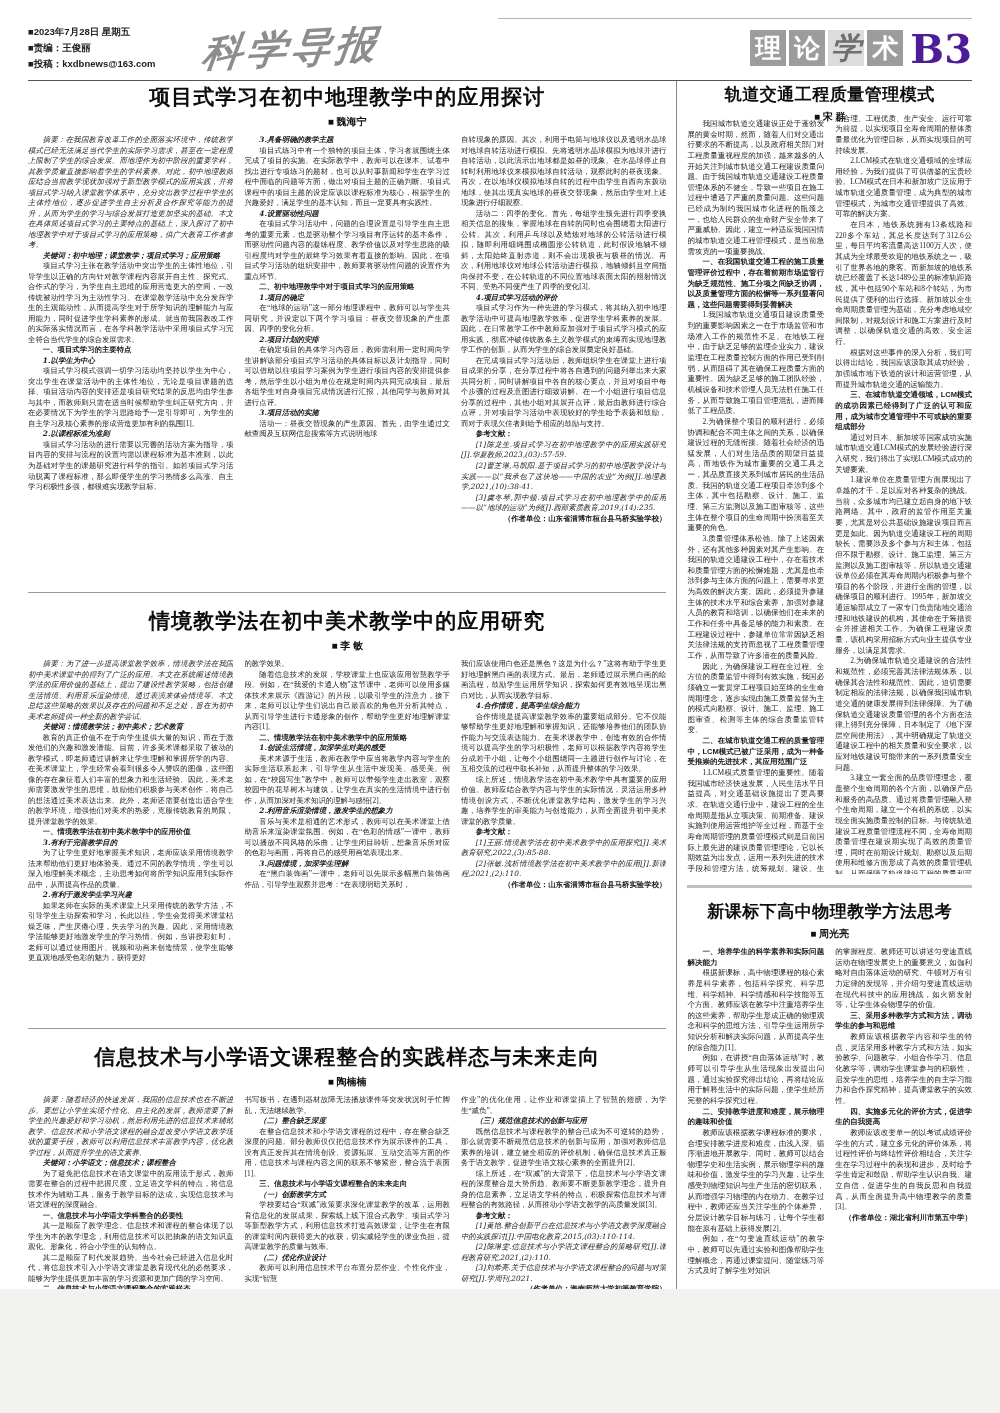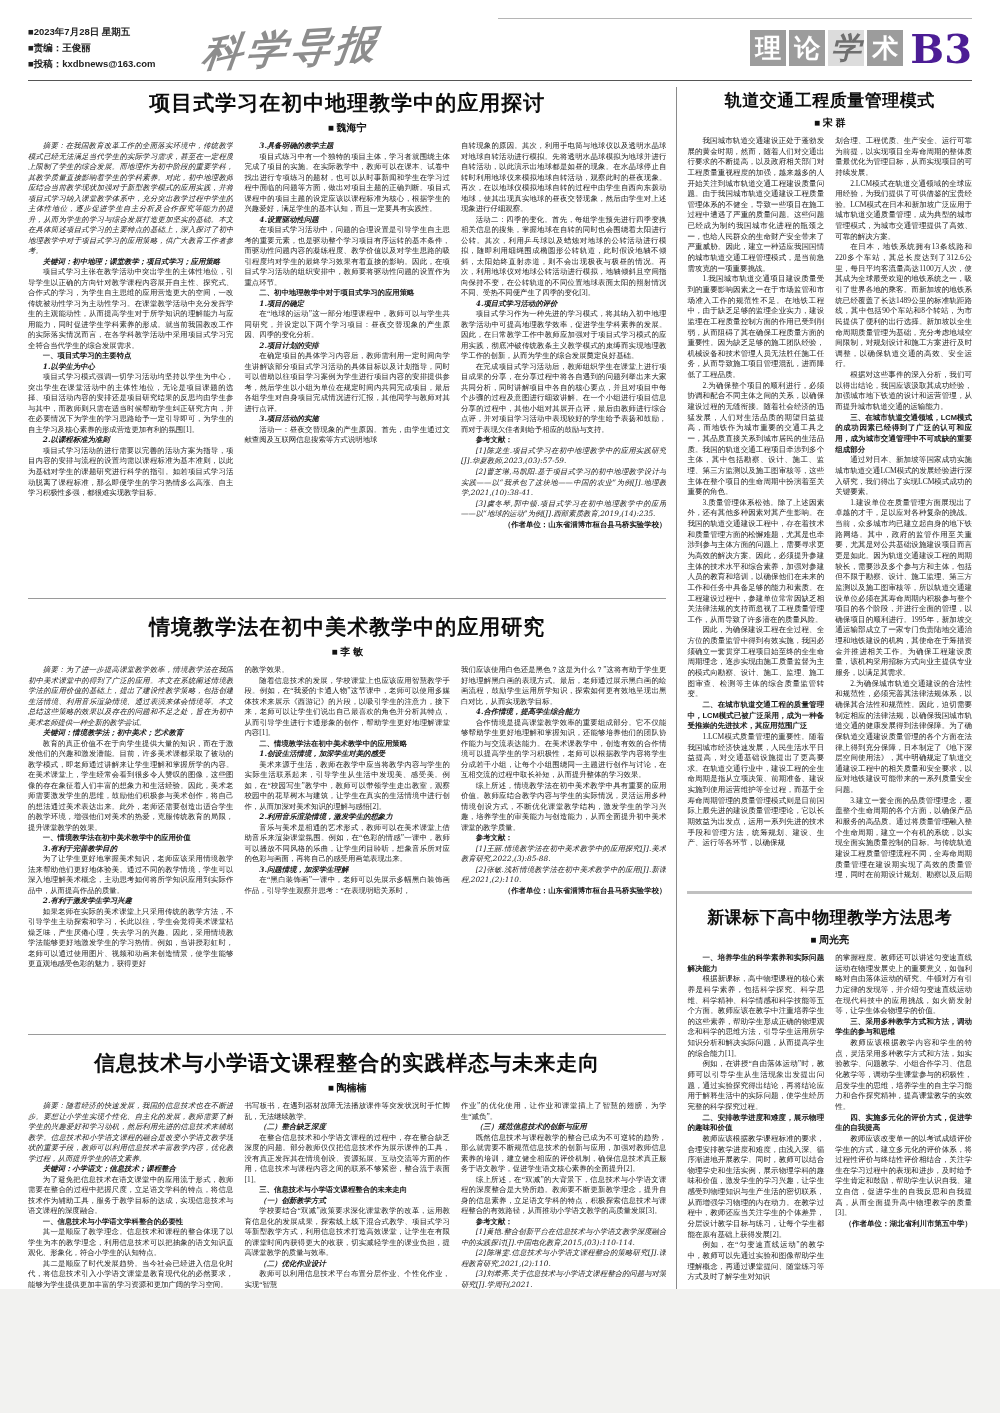--- a/index.html
+++ b/index.html
@@ -12,21 +12,21 @@
   .meta{font-family:"Liberation Sans",sans-serif;font-size:9.5px;font-weight:700;line-height:1.65;color:#222;}
   .brand{font-family:"DejaVu Serif",serif;font-style:italic;font-weight:700;font-size:40px;
          color:#8d8d8d;margin-left:48px;transform:skewX(-10deg) rotate(-3deg);letter-spacing:4px;}
   .section-logo{margin-left:auto;display:flex;align-items:center;gap:3px;}
   .section-logo .ch{width:36px;height:36px;background:#9c9c9c;color:#fff;font-family:"Liberation Sans",sans-serif;
         font-weight:700;font-size:26px;display:flex;align-items:center;justify-content:center;}
   .section-logo .ch-script{background:#dcdcdc;color:#6f6f6f;font-family:"DejaVu Serif",serif;
         font-style:italic;font-size:30px;}
   .pageno{font-family:"DejaVu Serif",serif;font-weight:700;font-size:40px;color:#4c1d95;margin-left:4px;}
   
-  .content{display:flex;margin-top:6px;}
+  .content{display:flex;}
   .left-region{width:646px;padding-right:10px;}
   .right-region{width:288px;border-left:1px solid #8a8a8a;padding-left:10px;}
   article{overflow:hidden;}
   .left-region article + article{border-top:1px solid #9a9a9a;margin-top:9px;padding-top:12px;}
   .thick-divider{height:3px;background:#c0c0c0;margin:11px 0 10px 0;}
   h1.headline{margin:2px 0 4px 0;text-align:center;font-family:"Liberation Sans",sans-serif;
         font-weight:700;color:#0d0d0d;}
   .hl-big{font-size:21px;letter-spacing:1px;}
   .hl-small{font-size:17px;letter-spacing:0.5px;}
   .byline{display:flex;align-items:center;justify-content:center;gap:5px;
@@ -38,21 +38,21 @@
   .cols-wide .para{font-size:7.5px;}
   .para.cont{text-indent:0;}
   .para.h1{font-weight:700;font-family:"Liberation Sans",sans-serif;}
   .para.h2{font-style:italic;font-weight:700;font-family:"DejaVu Serif",serif;}
   .para.abs,.para.kw,.para.ref{font-style:italic;font-family:"DejaVu Serif",serif;}
   .para.kw{font-weight:700;}
   .para.refh{font-weight:700;font-family:"Liberation Sans",sans-serif;}
   .para.aff{font-weight:700;text-align:right;text-indent:0;font-family:"Liberation Sans",sans-serif;}
   
   .body-a1{height:448px;}
-  .body-a2{height:744px;}
+  .body-a2{height:744px;align-items:center;}
   .body-a3{height:360px;}
   .body-a4{height:306px;}
   .body-a5{height:408px;}
 </style>
 </head>
 <body>
 
 <div class="page">
 
   <header>
@@ -206,20 +206,21 @@
     <div class="right-region">
 
       <article>
         <h1 class="headline hl-small">轨道交通工程质量管理模式</h1>
         <div class="byline">
           <span>■ 宋 群</span>
         </div>
         <div class="cols cols-wide body-a2">
             <div class="col">
               <p class="para p">我国城市轨道交通建设正处于蓬勃发展的黄金时期，然而，随着人们对交通出行要求的不断提高，以及政府相关部门对工程质量重视程度的加强，越来越多的人开始关注到城市轨道交通工程建设质量问题。由于我国城市轨道交通建设工程质量管理体系的不健全，导致一些项目在施工过程中遭遇了严重的质量问题。这些问题已经成为制约我国城市化进程的瓶颈之一，也给人民群众的生命财产安全带来了严重威胁。因此，建立一种适应我国国情的城市轨道交通工程管理模式，是当前急需攻克的一项重要挑战。</p>
+              <p class="para h1">一、在我国轨道交通工程的施工质量管理评价过程中，存在着前期市场监管行为缺乏规范性、施工分项之间缺乏协调，以及质量管理方面的松懈等一系列显著问题，这些问题需要得到妥善解决</p>
               <p class="para p">1.我国城市轨道交通项目建设质量受到的重要影响因素之一在于市场监管和市场准入工作的规范性不足。在地铁工程中，由于缺乏足够的监理企业实力，建设监理在工程质量控制方面的作用已受到削弱，从而阻碍了其在确保工程质量方面的重要性。因为缺乏足够的施工团队经验，机械设备和技术管理人员无法胜任施工任务，从而导致施工项目管理混乱，进而降低了工程品质。</p>
               <p class="para p">2.为确保整个项目的顺利进行，必须协调和配合不同主体之间的关系，以确保建设过程的无缝衔接。随着社会经济的迅猛发展，人们对生活品质的期望日益提高，而地铁作为城市重要的交通工具之一，其品质直接关系到城市居民的生活品质。我国的轨道交通工程项目牵涉到多个主体，其中包括勘察、设计、施工、监理、第三方监测以及施工图审核等，这些主体在整个项目的生命周期中扮演着至关重要的角色。</p>
               <p class="para p">3.质量管理体系松弛。除了上述因素外，还有其他多种因素对其产生影响。在我国的轨道交通建设工程中，存在着技术和质量管理方面的松懈难题，尤其是也牵涉到参与主体方面的问题上，需要寻求更为高效的解决方案。因此，必须提升参建主体的技术水平和综合素养，加强对参建人员的教育和培训，以确保他们在未来的工作和任务中具备足够的能力和素质。在工程建设过程中，参建单位常常因缺乏相关法律法规的支持而忽视了工程质量管理工作，从而导致了许多潜在的质量风险。</p>
               <p class="para p">因此，为确保建设工程在全过程、全方位的质量监管中得到有效实施，我国必须确立一套贯穿工程项目始至终的全生命周期理念，逐步实现由施工质量监督为主的模式向勘察、设计、施工、监理、施工图审查、检测等主体的综合质量监管转变。</p>
               <p class="para h1">二、在城市轨道交通工程的质量管理中，LCM模式已被广泛采用，成为一种备受推崇的先进技术，其应用范围广泛</p>
               <p class="para p">1.LCM模式质量管理的重要性。随着我国城市经济快速发展，人民生活水平日益提高，对交通基础设施提出了更高要求。在轨道交通行业中，建设工程的全生命周期是指从立项决策、前期准备、建设实施到使用运营维护等全过程，而基于全寿命周期管理的质量管理模式则是目前国际上最先进的建设质量管理理论，它以长期效益为出发点，运用一系列先进的技术手段和管理方法，统筹规划、建设、生产、运行等各环节，以确保规</p>
             </div>
             <div class="col">
               <p class="para cont">划合理、工程优质、生产安全、运行可靠为前提，以实现项目全寿命周期的整体质量最优化为管理目标，从而实现项目的可持续发展。</p>
               <p class="para p">2.LCM模式在轨道交通领域的全球应用经验，为我们提供了可供借鉴的宝贵经验。LCM模式在日本和新加坡广泛应用于城市轨道交通质量管理，成为典型的城市管理模式，为城市交通管理提供了高效、可靠的解决方案。</p>

